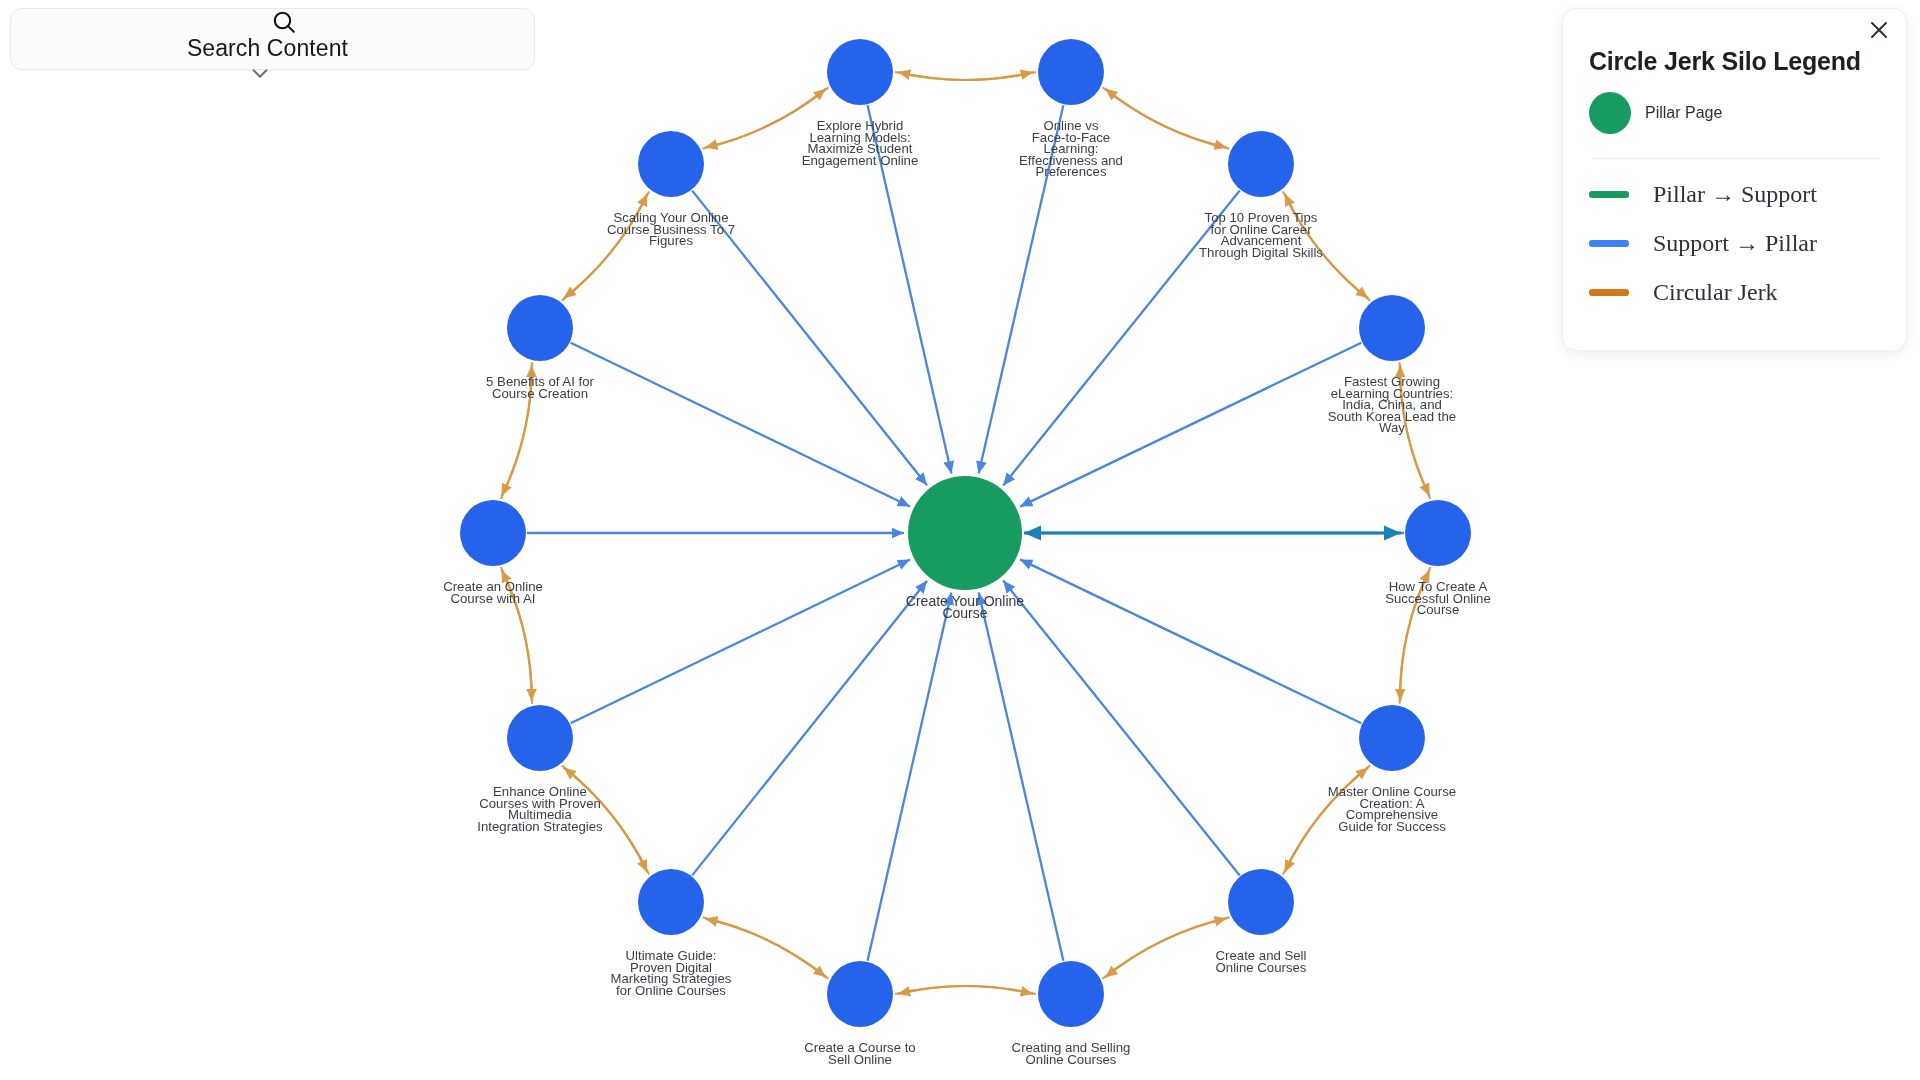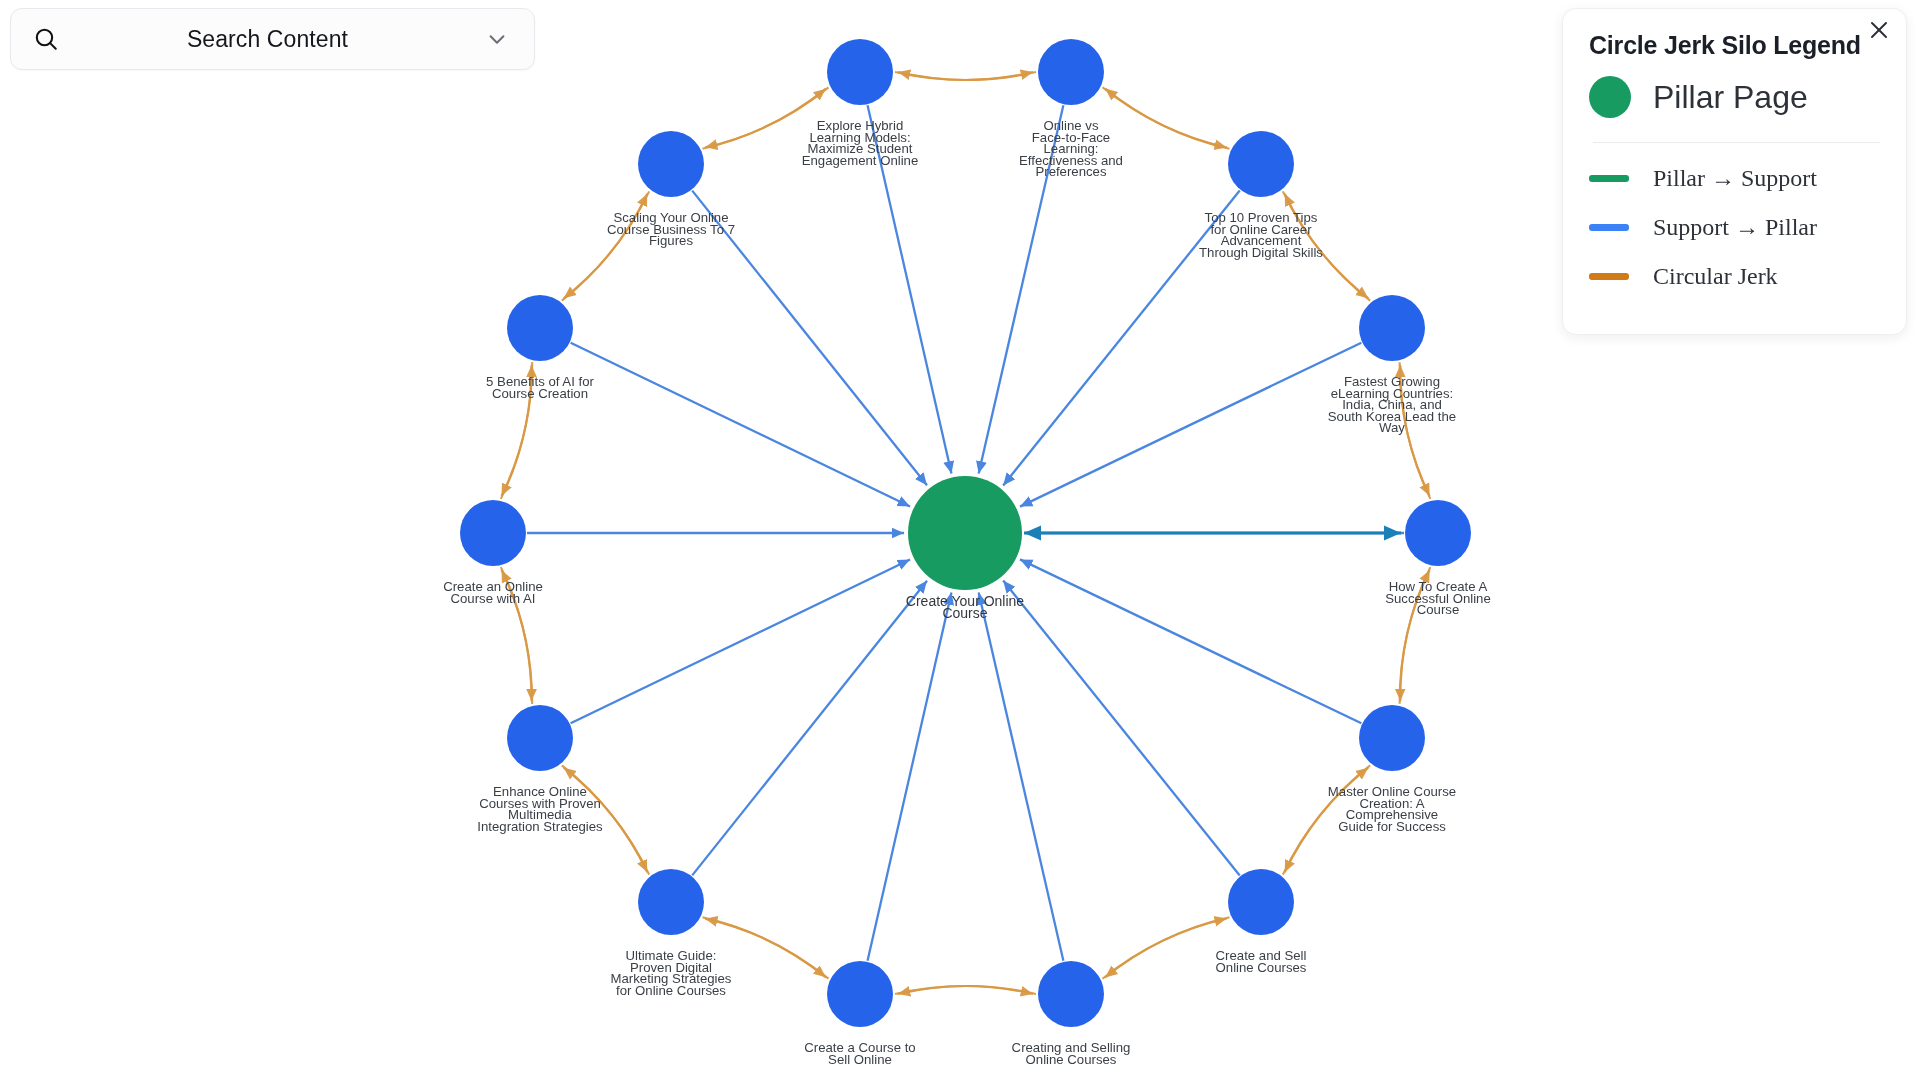--- a/index.html
+++ b/index.html
@@ -14,53 +14,54 @@
   
   .search-bar {
     position: absolute; left: 10px; top: 8px;
     width: 525px; height: 62px;
     background: #fcfcfd;
     border: 1px solid #e7e9ee;
     border-radius: 12px;
     display: flex; align-items: center;
     box-sizing: border-box;
     box-shadow: 0 1px 2px rgba(16,24,40,0.03);
+    flex-direction: column;
   }
   .search-icon { margin-left: 22px; width: 26px; height: 26px; flex: 0 0 auto; }
   .search-label {
     flex: 1 1 auto; text-align: center;
     font-size: 23px; color: #15171c; letter-spacing: .1px;
     margin-left: -10px;
   }
   .chevron { margin-right: 26px; width: 22px; height: 22px; flex: 0 0 auto; }
 
   
   .legend {
     position: absolute; right: 13px; top: 8px;
     width: 345px;
     background: #ffffff;
     border: 1px solid #edeff3;
     border-radius: 14px;
     box-shadow: 0 3px 12px rgba(16,24,40,0.07);
-    padding: 2px 22px 22px 26px;
+    padding: 18px 22px 22px 26px;
     box-sizing: border-box;
   }
   .legend-close {
     position: absolute; right: 14px; top: 8px;
     width: 26px; height: 26px; cursor: pointer;
     display: flex; align-items: center; justify-content: center;
     color: #2b2f36; font-size: 26px; line-height: 1;
   }
   .legend-title {
     font-size: 25px; font-weight: bold; color: #1b1f27;
     margin: 20px 0 16px 0; letter-spacing: -.2px;
   }
   .legend-row { display: flex; align-items: center; margin: 14px 0; }
   .legend-dot { width: 42px; height: 42px; border-radius: 50%; flex: 0 0 auto; }
-  .legend-row .legend-text { font-size: 32px; color: #2d3138; margin-left: 22px; }
+  .legend-row .legend-text { font-size: 16px; color: #2d3138; margin-left: 14px; }
   .legend-sep { height: 1px; background: #e9ebef; margin: 24px 4px 20px 4px; }
   .legend-line { width: 40px; height: 7px; border-radius: 3px; flex: 0 0 auto; }
   .legend-row.line-row { margin: 22px 0; font-family: Liberation Serif, serif; }
   .legend-row.line-row .legend-text { font-size: 24px; color: #2d3138; margin-left: 24px; }
 
   
   #graph { position: absolute; left: 0; top: 0; width: 1920px; height: 1080px; }
   .node-label {
     font-family: "Liberation Sans", sans-serif;
     font-size: 13.2px; fill: #3a3f46;

